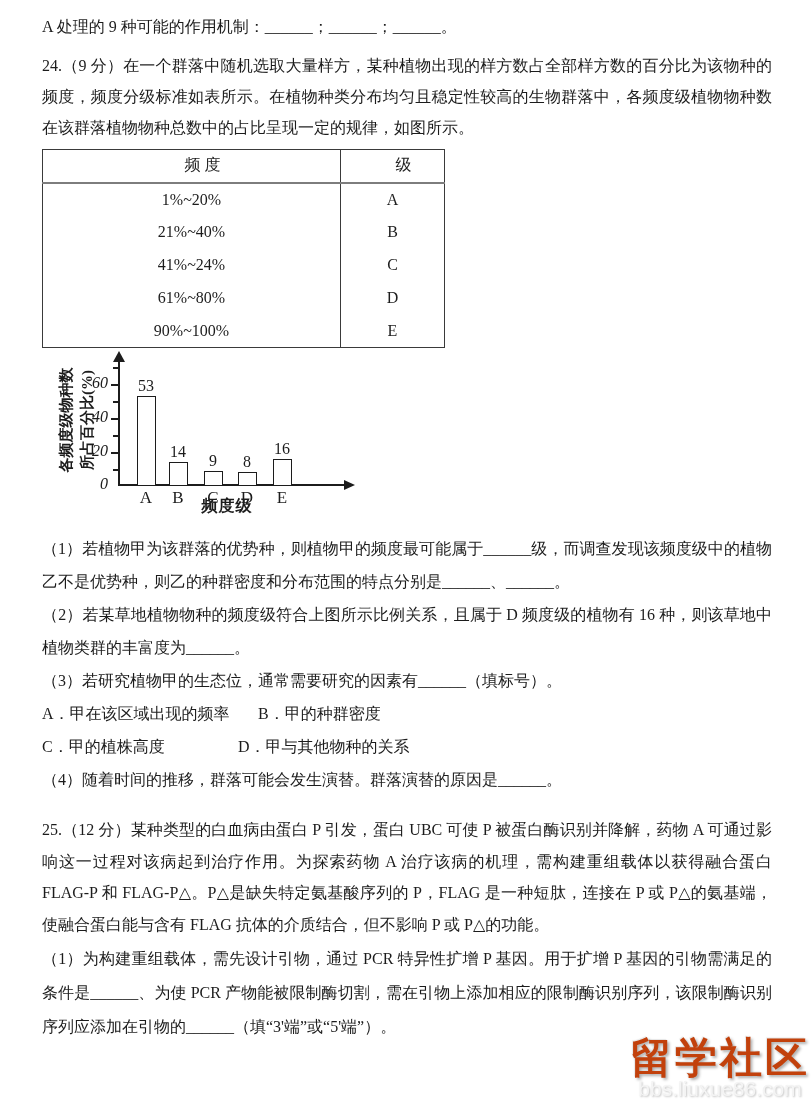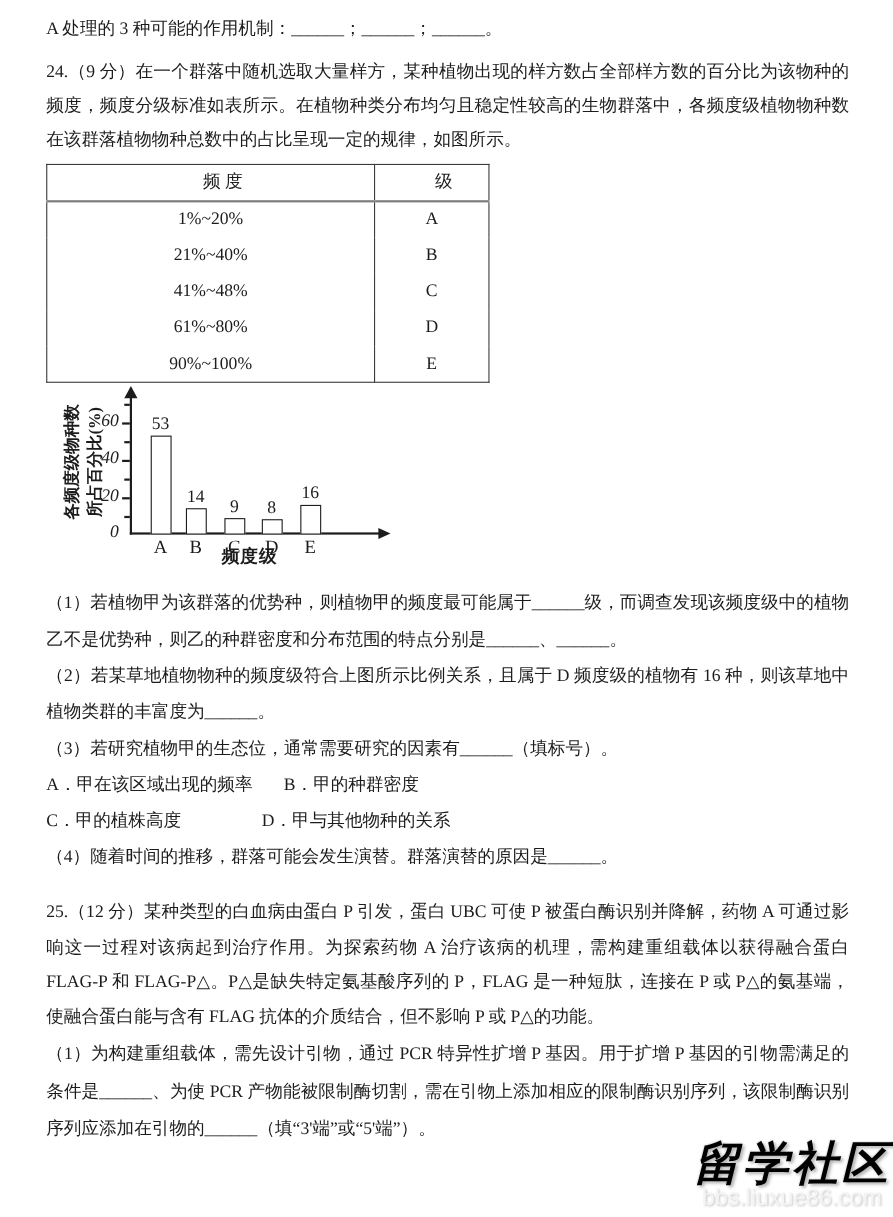--- a/index.html
+++ b/index.html
@@ -78,60 +78,59 @@
   .x-cat.c0 { left: 86px; } .x-cat.c1 { left: 118px; } .x-cat.c2 { left: 153px; }
   .x-cat.c3 { left: 187px; } .x-cat.c4 { left: 222px; }
   .x-title { position: absolute; top: 140px; left: 140px; width: 90px; text-align: center;
              font-size: 16px; font-weight: bold; letter-spacing: 1px; }
 
   
   .watermark { position: absolute; right: 2px; bottom: 6px; text-align: center; }
   .wm-title {
     font-family: "Liberation Sans", "DejaVu Sans", sans-serif;
     font-size: 42px; font-weight: bold; letter-spacing: 3px;
-    color: #000000;
+    color: #c2410c;
     text-shadow: 2px 2px 3px #b0b0b0, -1px -1px 1px #e8e8e8;
     line-height: 44px;
-    font-style: italic;
   }
   .wm-url {
     font-family: "Liberation Sans", "DejaVu Sans", sans-serif;
     font-size: 21px; color: #f4f4f4;
     text-shadow: 1px 1px 2px #c4c4c4;
     line-height: 22px; margin-top: -2px;
   }
 </style>
 </head>
 <body>
 
 <div class="page">
   <div class="content">
 
-    <p class="intro-line">A 处理的 3 种可能的作用机制：______；______；______。</p>
+    <p class="intro-line">A 处理的 9 种可能的作用机制：______；______；______。</p>
 
     <p class="stem-24">24.（9 分）在一个群落中随机选取大量样方，某种植物出现的样方数占全部样方数的百分比为该物种的频度，频度分级标准如表所示。在植物种类分布均匀且稳定性较高的生物群落中，各频度级植物物种数在该群落植物物种总数中的占比呈现一定的规律，如图所示。</p>
 
     <table class="freq-table">
       <thead>
         <tr>
           <th class="col-freq">频度</th>
           <th class="col-grade">级</th>
         </tr>
       </thead>
       <tbody>
         <tr>
           <td>1%~20%</td>
           <td>A</td>
         </tr>
         <tr>
           <td>21%~40%</td>
           <td>B</td>
         </tr>
         <tr>
-          <td>41%~48%</td>
+          <td>41%~24%</td>
           <td>C</td>
         </tr>
         <tr>
           <td>61%~80%</td>
           <td>D</td>
         </tr>
         <tr>
           <td>90%~100%</td>
           <td>E</td>
         </tr>

